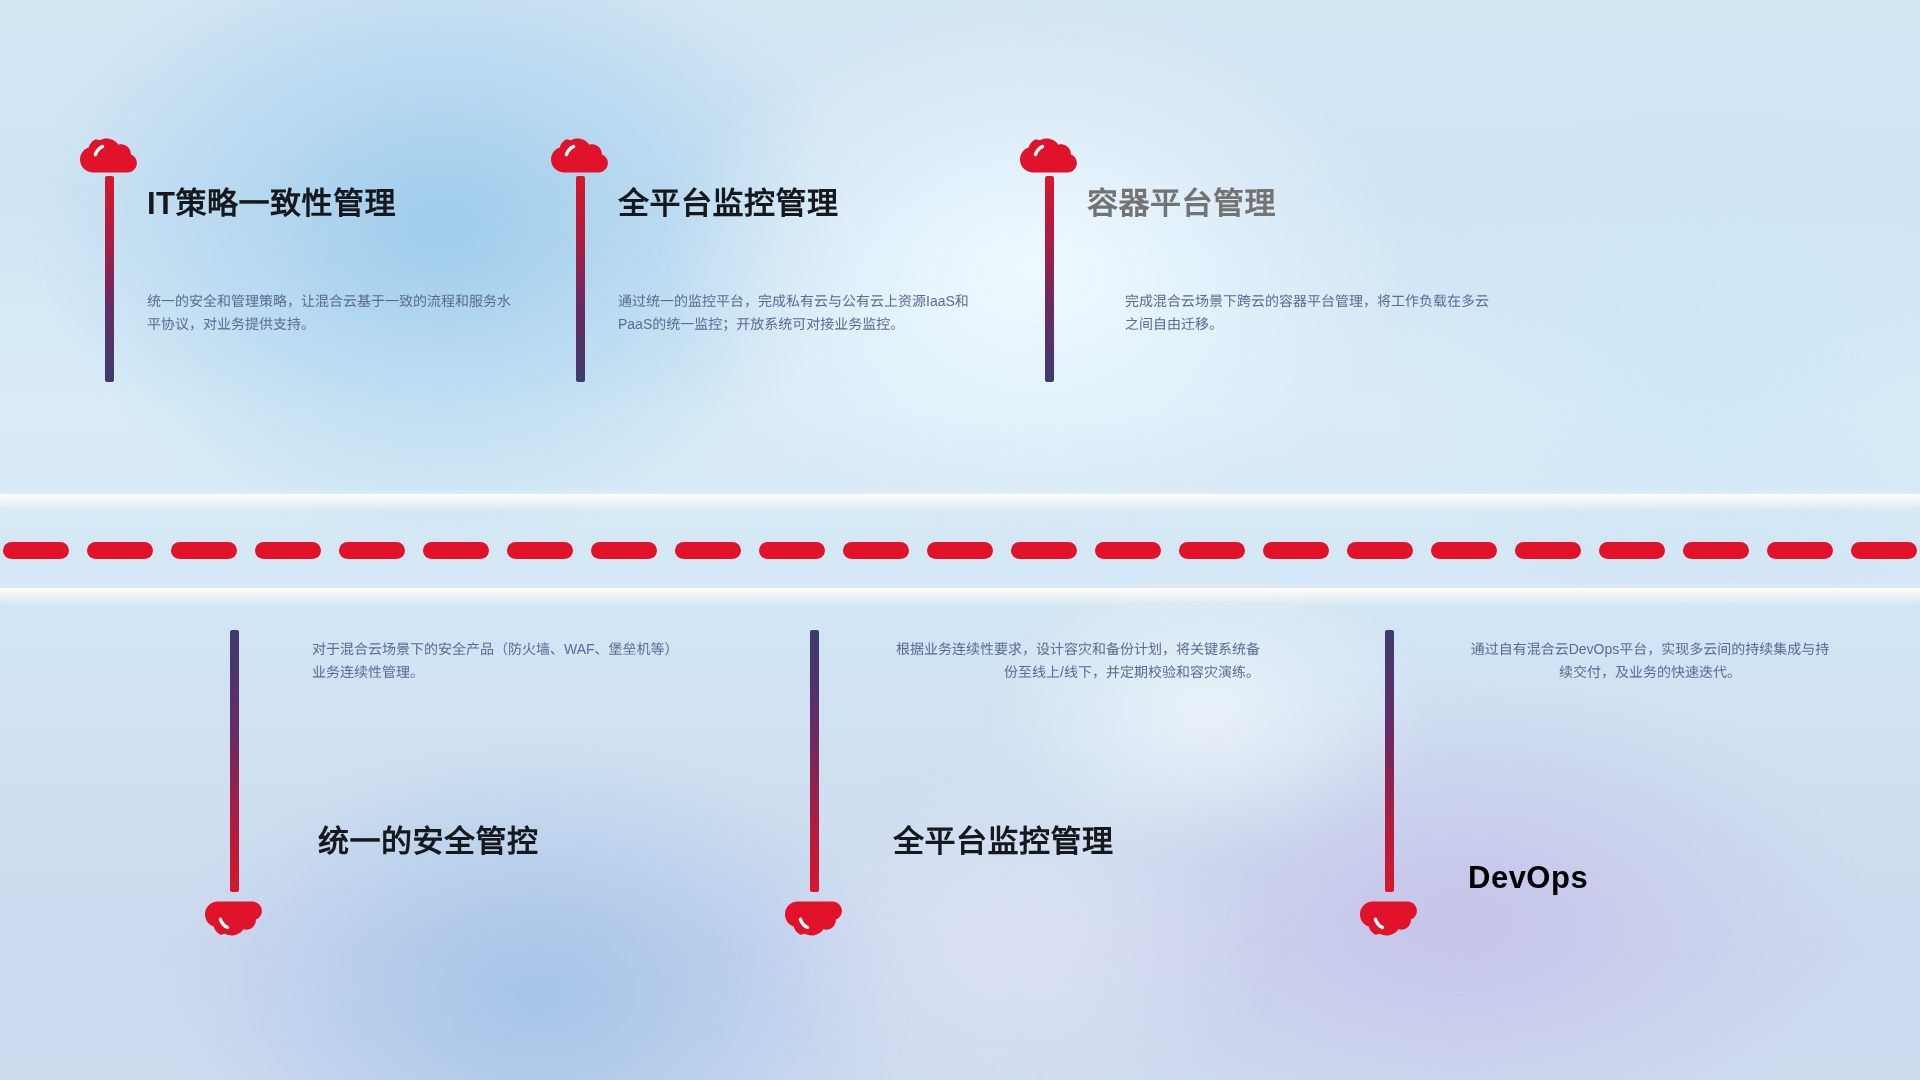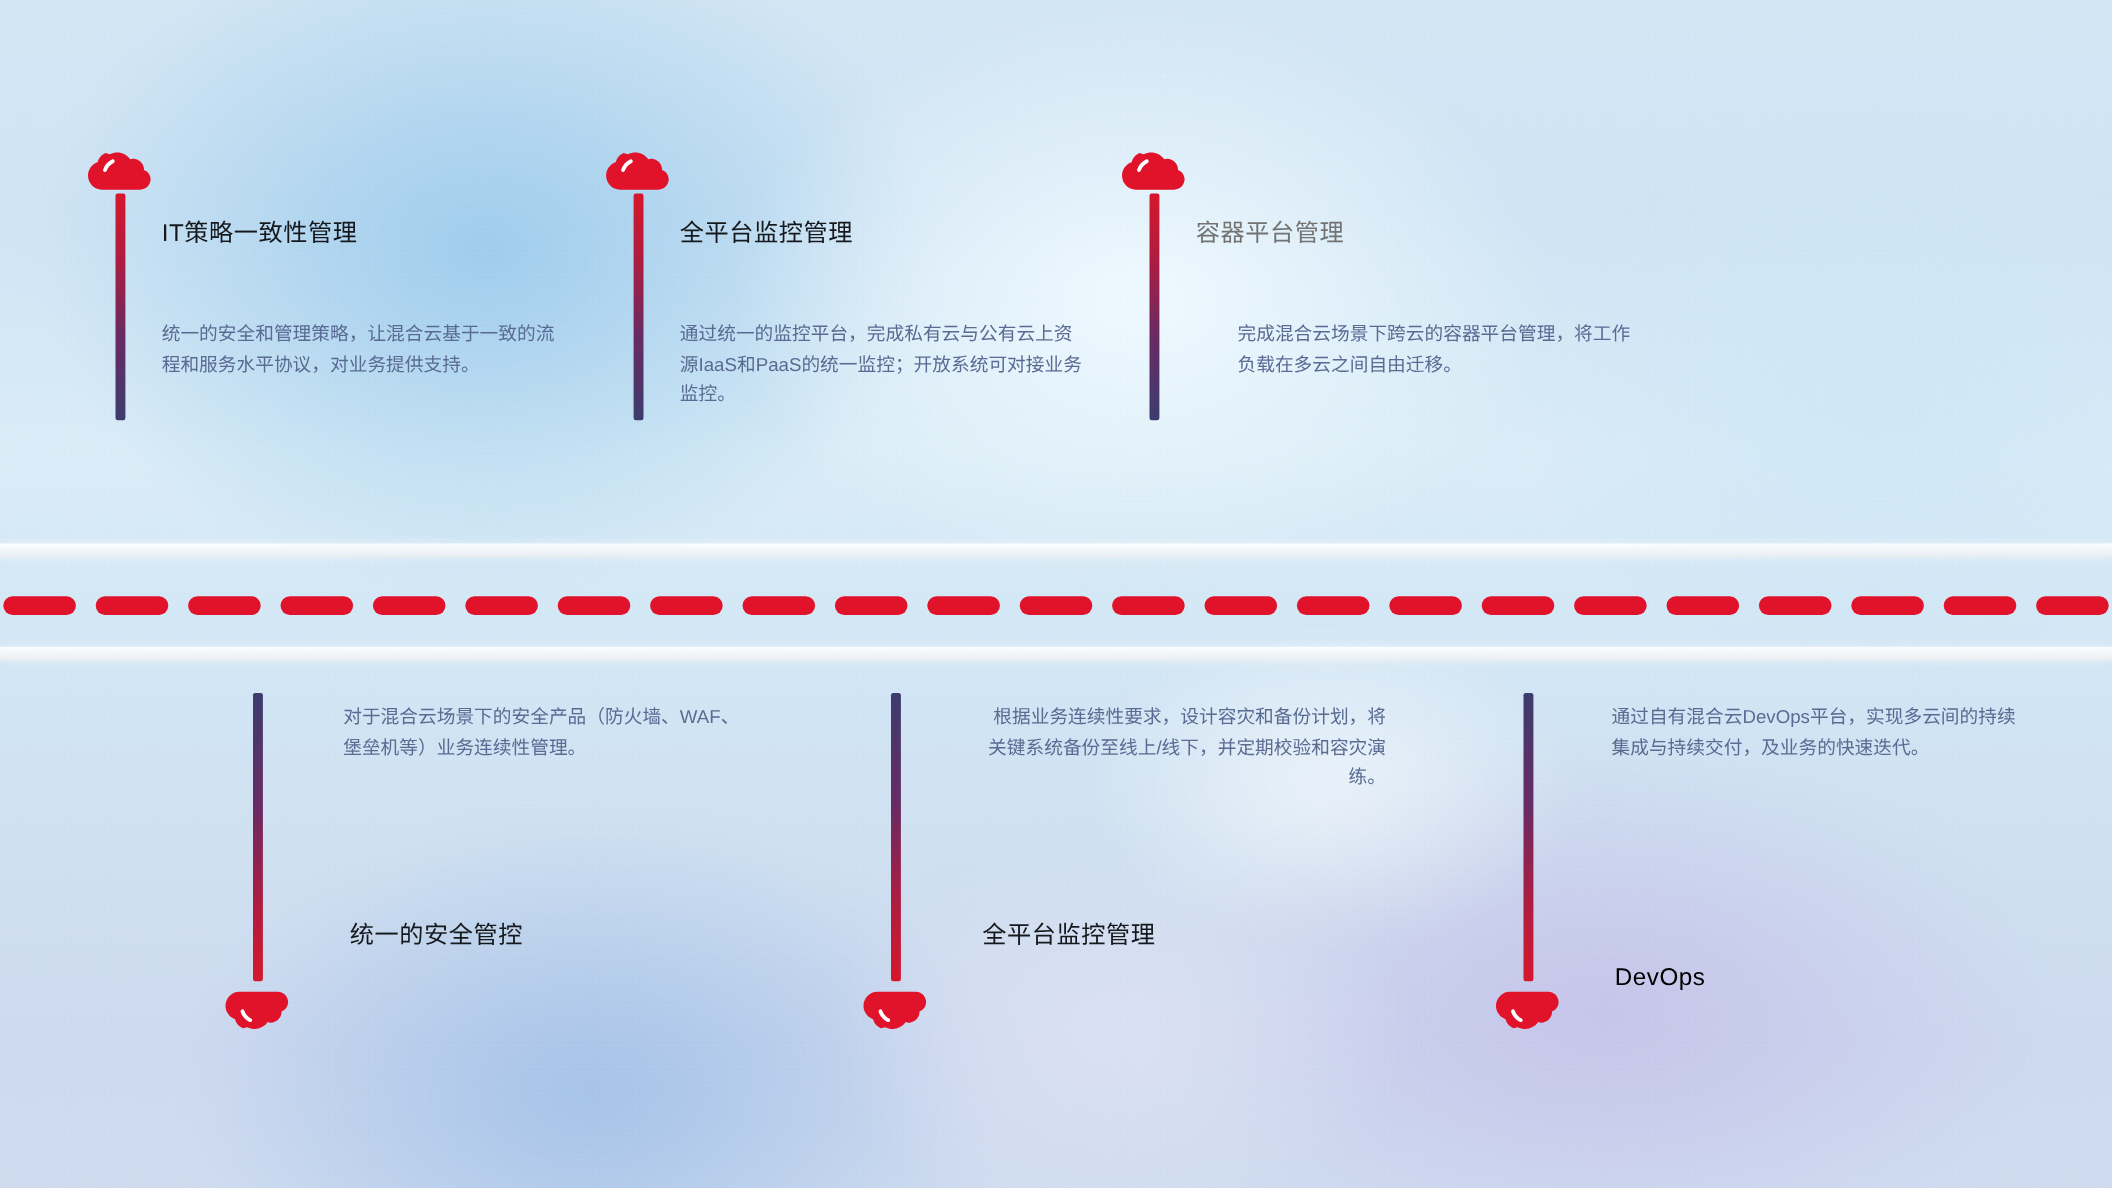--- a/index.html
+++ b/index.html
@@ -156,30 +156,29 @@
 
   .cloud-icon {
     position: absolute;
     width: 62px;
     height: 48px;
   }
   .cloud-icon svg { display: block; width: 100%; height: 100%; }
 
   .marker-title {
     position: absolute;
-    font-size: 22px;
-    font-weight: 400;
+    font-size: 31px;
+    font-weight: 700;
     color: #15181c;
     letter-spacing: 0.5px;
     white-space: nowrap;
-    margin-top: 15px;
   }
   .marker-body {
     position: absolute;
-    font-size: 17px;
+    font-size: 14px;
     line-height: 1.62;
     color: #5a6b93;
     width: 370px;
   }
 
   
 
   
   #marker-it-policy     { left: 0; top: 0; }
   #marker-monitoring    { left: 0; top: 0; }
@@ -290,17 +289,17 @@
       </div>
       <div class="marker" id="marker-devops">
         <div class="marker-stem stem-up" style="left: 1385px; top: 630px; height: 262px;"></div>
         <div class="cloud-icon" style="left: 1359px; top: 890px; transform: scaleY(-1);">
           <svg viewBox="0 0 62 48" xmlns="http://www.w3.org/2000/svg">
             <path fill="#e0132a" d="M20.8 4.2c6.6-3.4 14.6-1.3 18.6 4.6 1.4-.5 2.9-.6 4.4-.3 4.9.9 8.3 5.2 8.1 10 3.7 1.3 6.2 4.9 6 9-.3 5-4.4 8.9-9.4 8.9H13.6C6.6 36.4 1 30.6 1 23.6c0-5.6 3.6-10.4 8.7-12.1.8-3.1 2.7-5.7 5.5-7.4.5-.3 1.1-.6 1.6-.9z"></path>
             <path fill="#ffffff" d="M15.9 20.3c-.9-.3-1.4-1.3-1.1-2.2 1.3-4 4.2-7.3 8-9.1.9-.4 1.9 0 2.3.8.4.9 0 1.9-.8 2.3-3 1.4-5.3 4-6.3 7.2-.3.8-1.2 1.3-2.1 1z"></path>
           </svg>
         </div>
         <div class="marker-title" style="left: 1468px; top: 860px; color: #000000;">DevOps</div>
-        <div class="marker-body" style="left: 1465px; top: 638px; color: rgb(90, 107, 147);">通过自有混合云DevOps平台，实现多云间的持续集成与持续交付，及业务的快速迭代。</div>
+        <div class="marker-body" style="left: 1465px; top: 638px; color: rgb(90, 107, 147); text-align: center;">通过自有混合云DevOps平台，实现多云间的持续集成与持续交付，及业务的快速迭代。</div>
       </div>
     </div>
 
 </div>
 
 </body></html>

